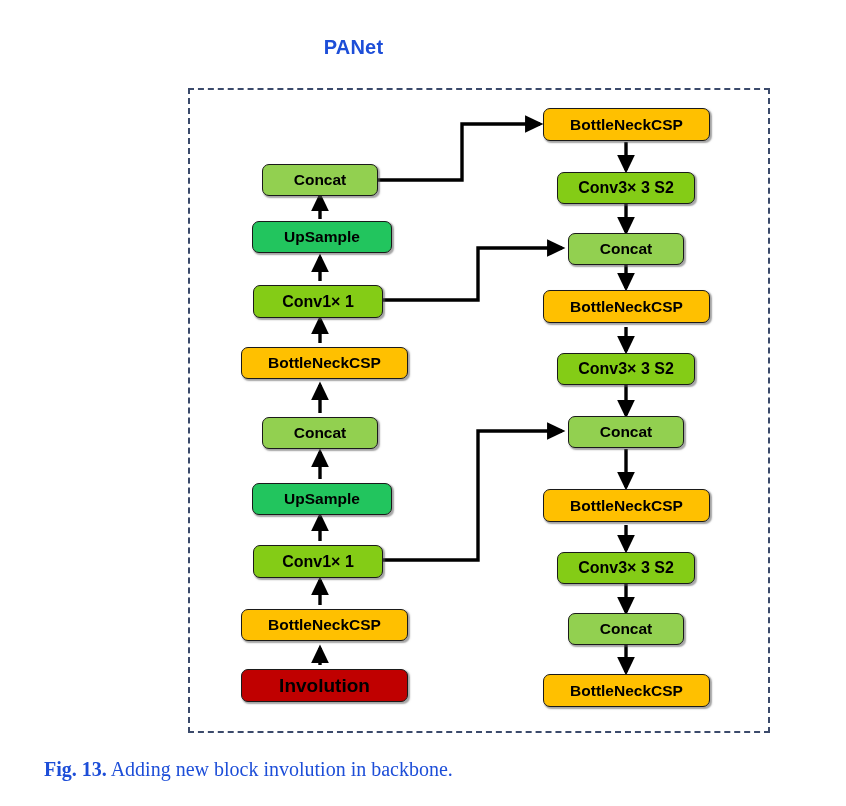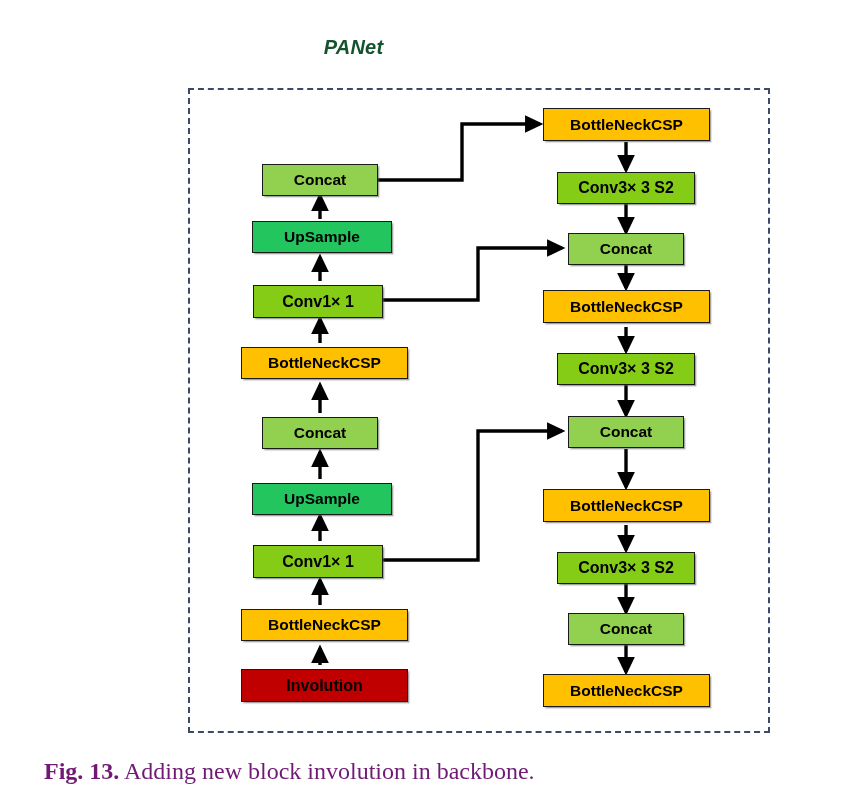--- a/index.html
+++ b/index.html
@@ -24,23 +24,22 @@
 
   
   .diagram-title {
     position: absolute;
     left: 0;
     top: 36px;
     width: 707px;
     text-align: center;
     font-size: 20px;
     font-weight: bold;
-    color: #14532d;
+    color: #1d4ed8;
     letter-spacing: 0.2px;
-    font-style: italic;
   }
 
   
   .dashed-frame {
     position: absolute;
     left: 188px;
     top: 88px;
     width: 582px;
     height: 645px;
     border: 2px dashed #3b4a6b;
@@ -56,48 +55,48 @@
     width: 846px;
     height: 806px;
     pointer-events: none;
   }
 
   
   .node {
     position: absolute;
     box-sizing: border-box;
     border: 1.5px solid #1a1a1a;
-    border-radius: 0;
+    border-radius: 7px;
     display: flex;
     align-items: center;
     justify-content: center;
     font-weight: bold;
     font-size: 15.5px;
     color: #000000;
     white-space: nowrap;
     box-shadow: 1.5px 1.5px 1.5px rgba(90,90,90,0.55);
     line-height: 1;
   }
   .node.green   { background: #92d050; }
   .node.orange  { background: #ffc000; }
   .node.blue    { background: #22c55e; }
   .node.white   { background: #84cc16; }
   .node.red     { background: #c00000; }
 
   .node.white  { font-size: 16px; }
-  .node.red    { font-size: 16px; }
+  .node.red    { font-size: 19px; }
 
   
   .caption {
     position: absolute;
     left: 44px;
     top: 758px;
     font-family: "Liberation Serif", serif;
-    font-size: 24px;
-    color: #701a75;
+    font-size: 20px;
+    color: #1d4ed8;
   }
   .caption .caption-label {
     font-weight: bold;
   }
 </style>
 </head>
 <body>
 
 <div id="figure-root">
 

